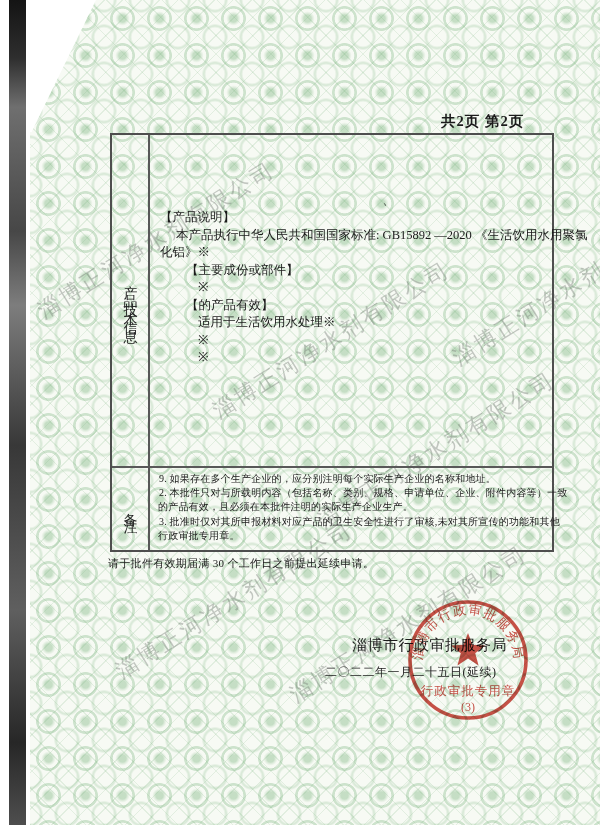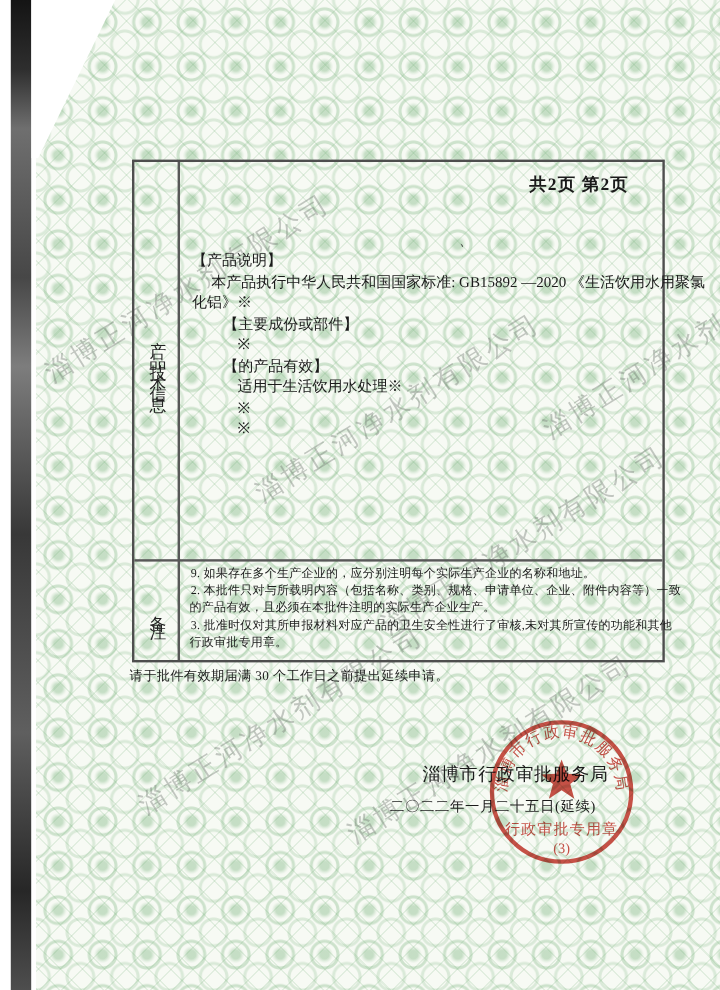--- a/index.html
+++ b/index.html
@@ -33,21 +33,21 @@
   }
   
   .wm{
     position:absolute;white-space:nowrap;
     font-size:22px;letter-spacing:3px;color:rgba(120,126,120,0.42);
     transform-origin:0 50%;transform:rotate(-32deg);
     pointer-events:none;
   }
   
   .page-indicator{
-    position:absolute;left:441px;top:112px;font-size:14.5px;font-weight:bold;letter-spacing:1px;margin-top:32px;
+    position:absolute;left:441px;top:112px;font-size:14.5px;font-weight:bold;letter-spacing:1px;
   }
   .stray-mark{position:absolute;left:383px;top:193px;font-size:12px;color:#444;transform:rotate(12deg);}
   
   .info-table{
     position:absolute;left:110px;top:133px;width:440px;height:415px;
     border:2px solid #4e4e4e;
   }
   .col-divider{position:absolute;left:36px;top:0;bottom:0;width:1.5px;background:#585858;}
   .row-divider{position:absolute;left:0;right:0;top:331px;height:1.5px;background:#585858;}
   .vcell{position:absolute;left:0;width:36px;display:flex;align-items:center;justify-content:center;}

